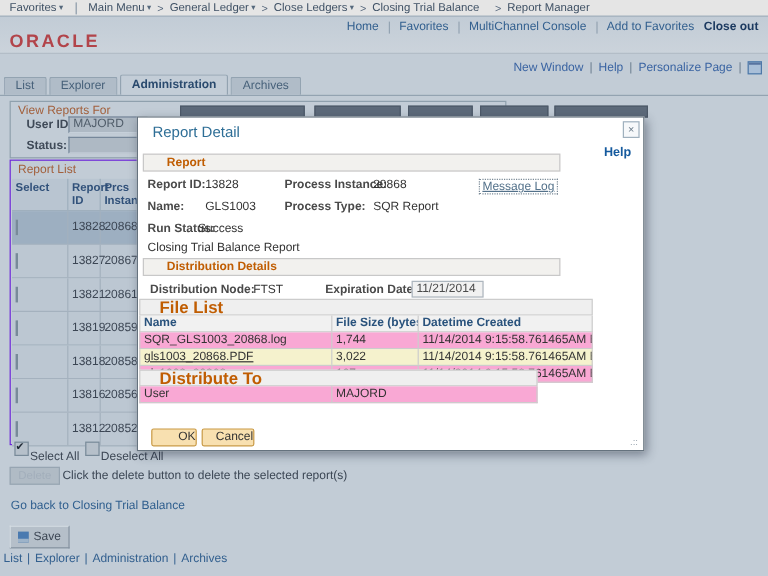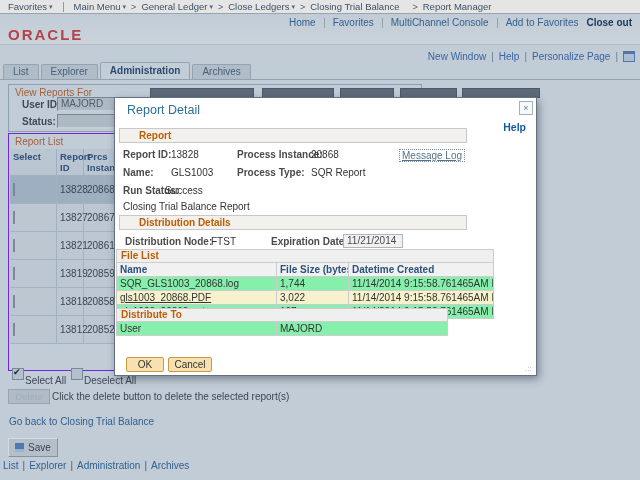--- a/index.html
+++ b/index.html
@@ -101,38 +101,38 @@
   #gb-dist{left:4px;top:117px;width:327px}
   .mlabel{position:absolute;font-size:10px;font-weight:bold;color:#4a4a4a}
   .mval{position:absolute;font-size:10px;color:#333}
   #msglog{position:absolute;left:284px;top:51px;font-size:10px;color:#53718a;
     text-decoration:underline;border:1px dotted #7b8a97;padding:0 2px;cursor:pointer}
   #expinput{position:absolute;left:228px;top:136px;width:52px;height:12px;line-height:12px;
     background:#f1f1f1;border:1px solid #adb6be;font-size:10px;color:#4a4a4a;padding:0 3px}
 
   .sec{position:absolute;left:1px}
   .secbar{background:#efefef;border:1px solid #ccc;color:#c05d02;font-weight:bold;
-    font-size:10px;height:12px;line-height:12px;padding-left:4px}
-  .trow{display:flex;border:solid #ccc;border-width:0 1px 1px 1px;background:#86efac}
+    font-size:14px;height:12px;line-height:12px;padding-left:16px}
+  .trow{display:flex;border:solid #ccc;border-width:0 1px 1px 1px;background:#f9a8d4}
   .trow.hd{background:#f1f1f1}
   .trow div{font-size:10px;color:#333;padding:1px 3px;border-right:1px solid #ccc;
     box-sizing:border-box;white-space:nowrap;overflow:hidden}
   .trow div:last-child{border-right:none}
   .trow.hd div{font-weight:bold;color:#29527c}
   #filelist{top:151px;width:378px}
   .flc1{width:160px}.flc2{width:72px}.flc3{flex:1}
   .trow.hl{background:#f5f2cd}
   .fname-dark{color:#263c5c}
   .fname-orange{color:#b35900;text-decoration:underline;cursor:pointer}
   .fname-blue{color:#264f7c;cursor:pointer}
   #distto{top:210px;width:332px}
   .dtc1{width:160px}.dtc2{flex:1}
 
   .btn{position:absolute;top:259px;height:15px;line-height:14px;background:#f8e0b0;
-    border:1px solid #c99a45;border-radius:2px;font-size:10px;color:#333;text-align:center;
+    border:1px solid #c99a45;border-radius:2px;font-size:10px;color:#333;text-align:right;
     cursor:pointer;box-sizing:border-box}
   #btn-ok{left:11px;width:38px}
   #btn-cancel{left:53px;width:44px}
   #resize-handle{position:absolute;right:2px;bottom:2px;width:9px;height:9px;color:#9aa6b0;
     font-size:8px;line-height:9px}
 </style>
 </head>
 <body>
 
 <div id="crumbbar">
@@ -244,20 +244,26 @@
       <div class="c4"></div>
     </div>
     <div class="rl-row">
       <div class="c1"><span class="cbx"></span></div>
       <div class="c2">13818</div>
       <div class="c3">20858</div>
       <div class="c4"></div>
     </div>
     <div class="rl-row">
       <div class="c1"><span class="cbx"></span></div>
+      <div class="c2">13816</div>
+      <div class="c3">20856</div>
+      <div class="c4"></div>
+    </div>
+    <div class="rl-row">
+      <div class="c1"><span class="cbx"></span></div>
       <div class="c2">13812</div>
       <div class="c3">20852</div>
       <div class="c4"></div>
     </div>
   </div>
 </div>
 
 <span class="cbx checked" style="position:absolute;left:12px;top:368px"></span>
 <div id="lbl-selectall">Select All</div>
 <span class="cbx" style="position:absolute;left:71px;top:368px"></span>

